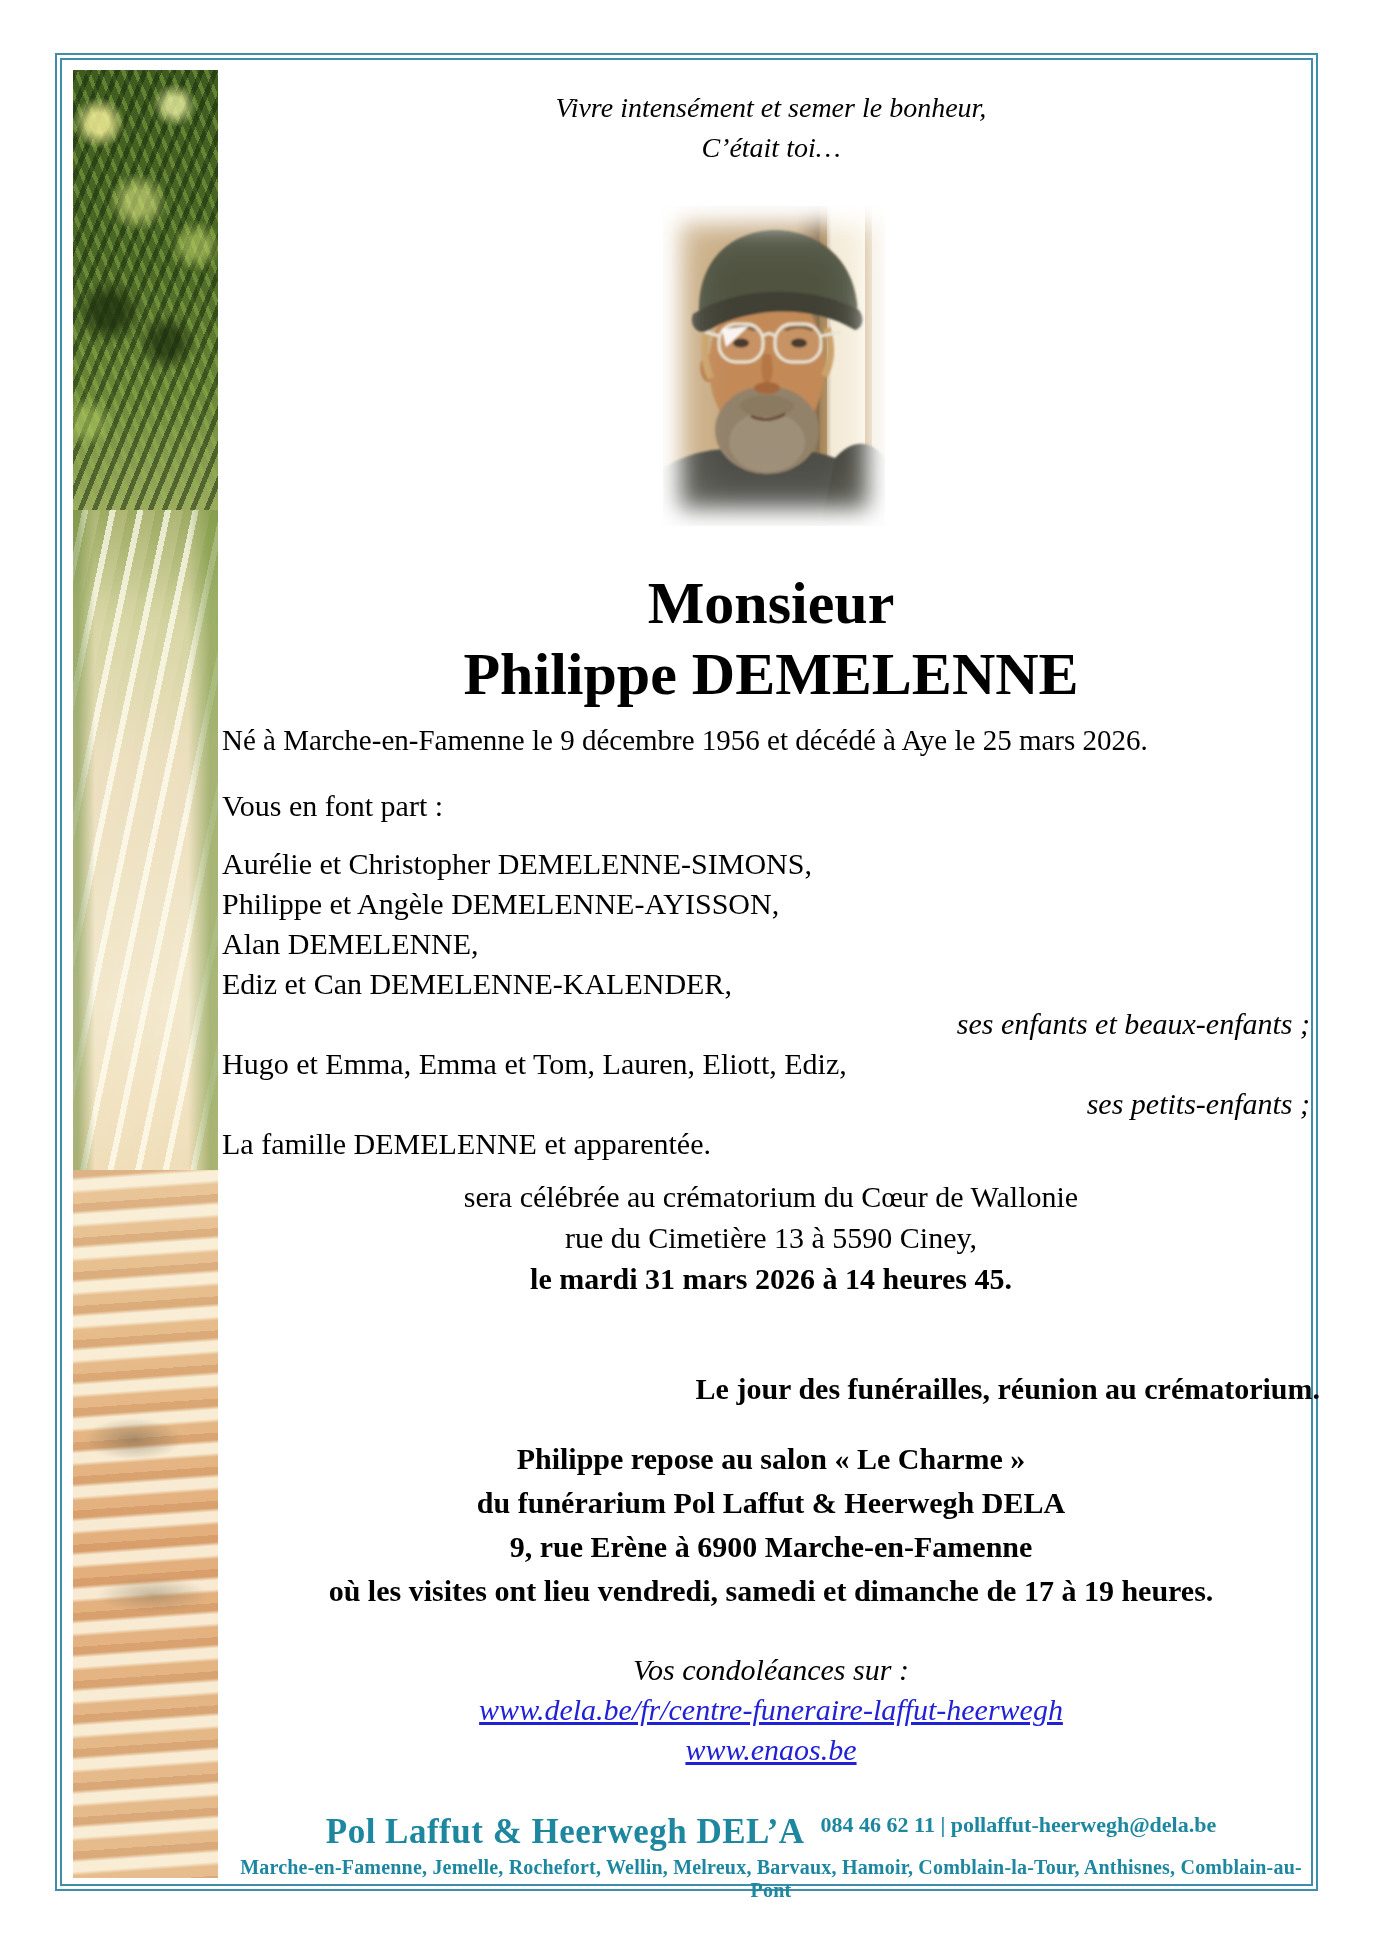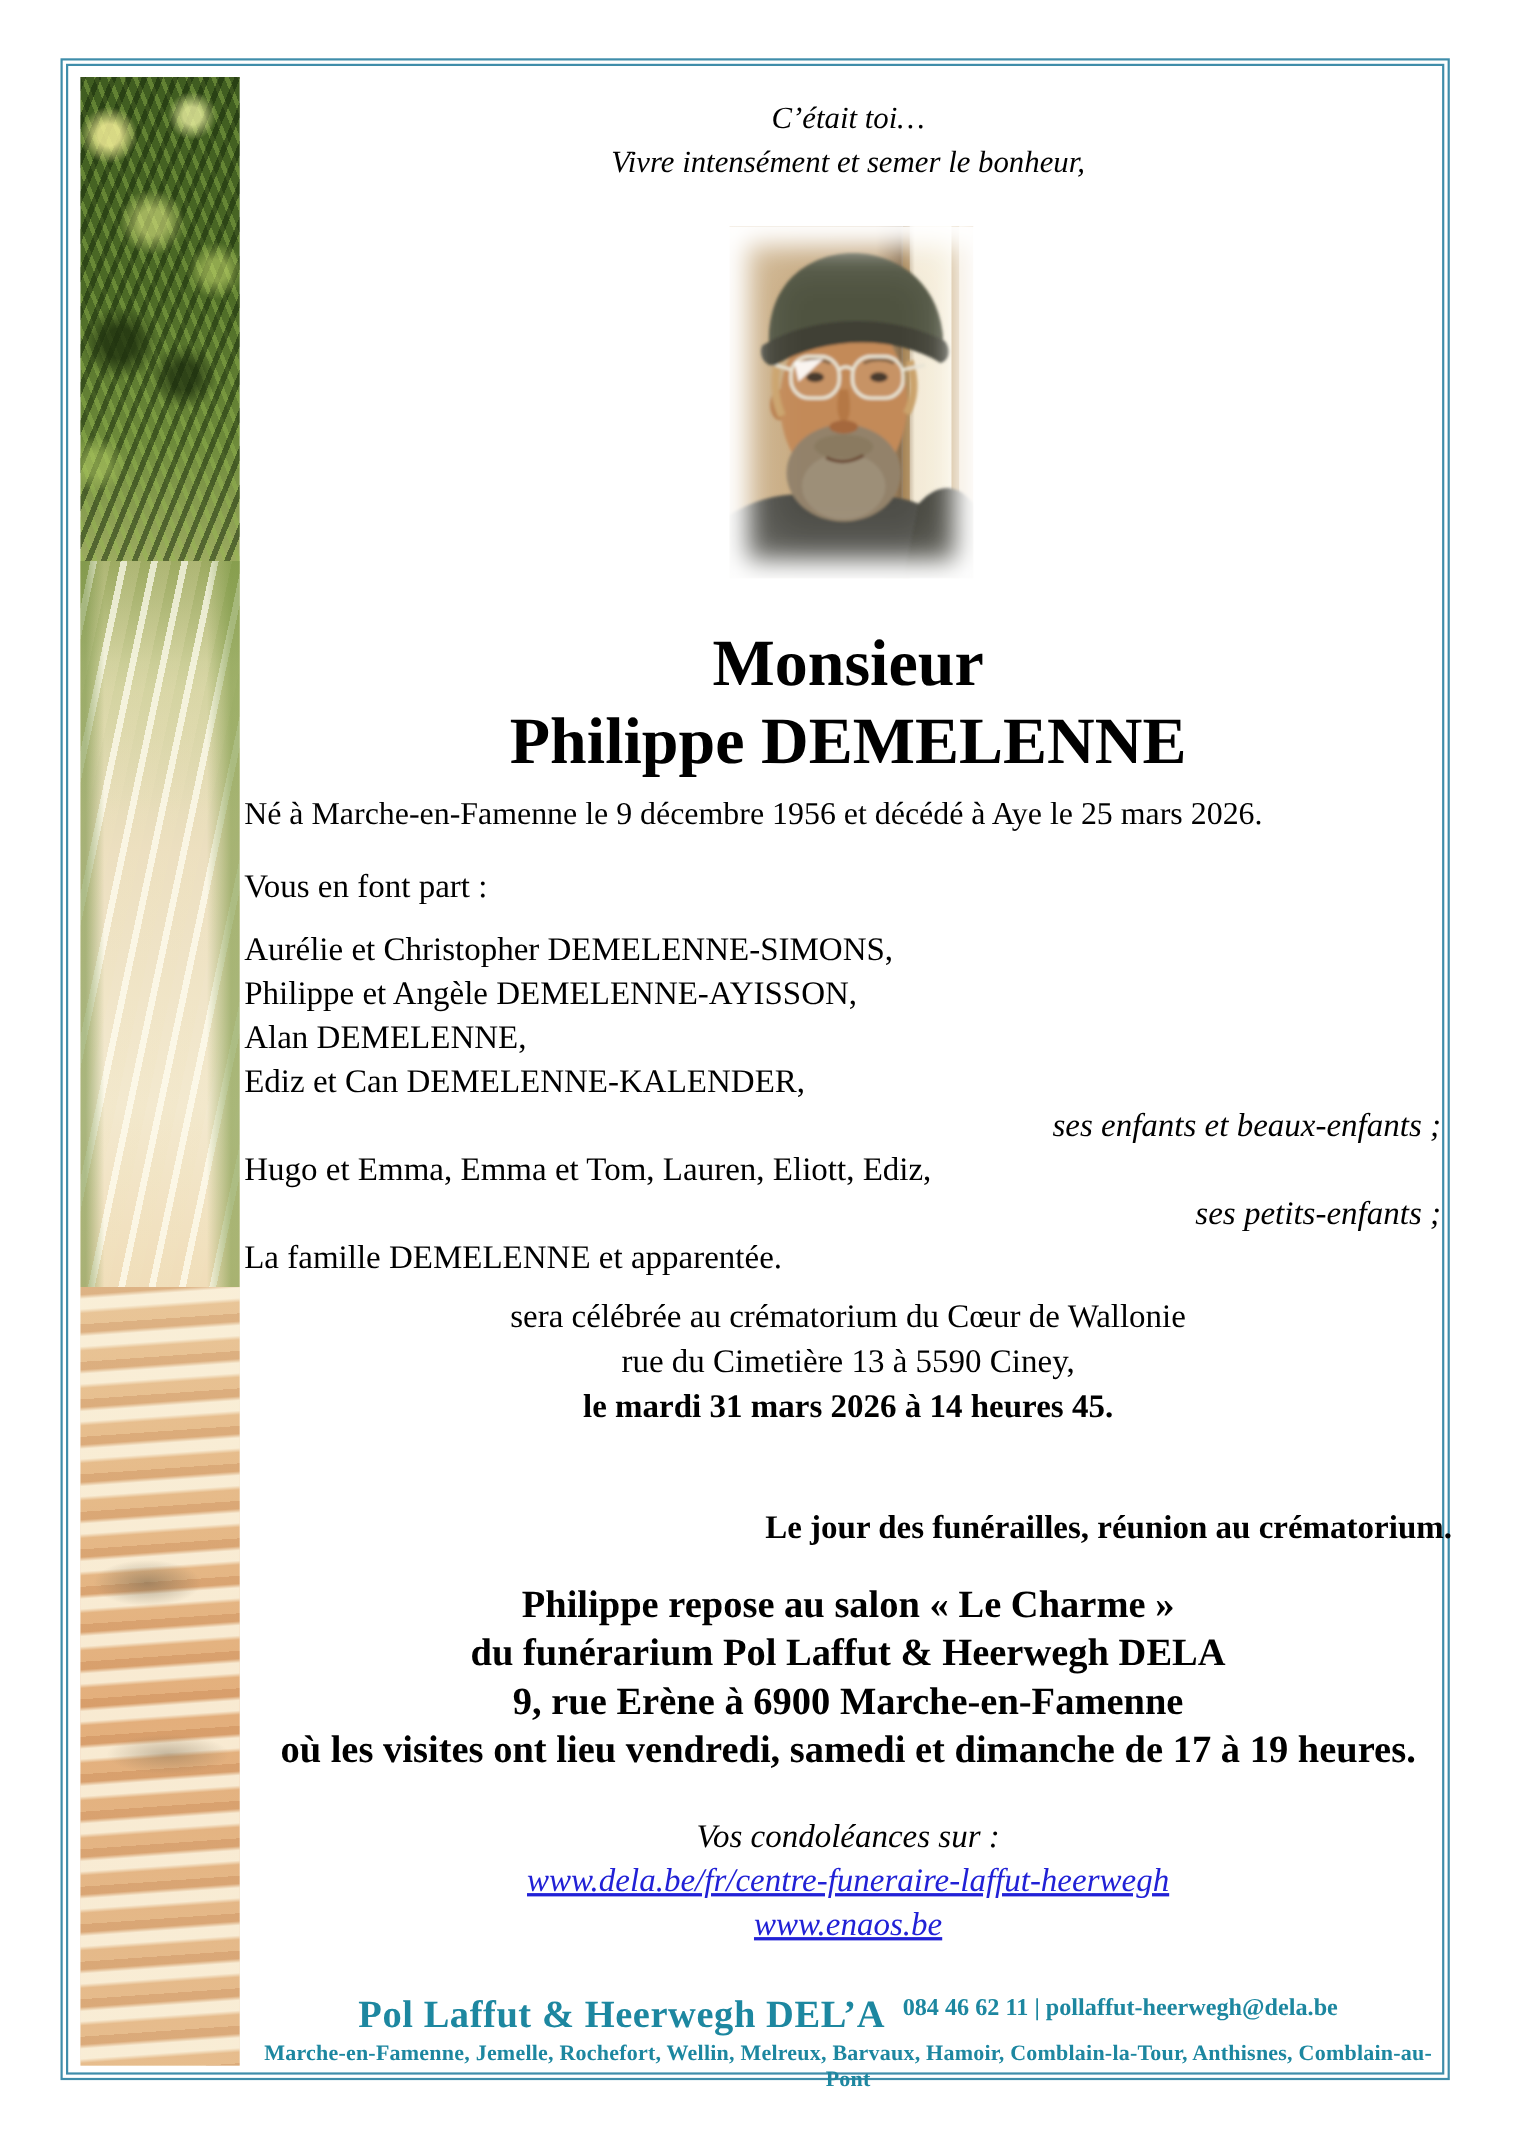--- a/index.html
+++ b/index.html
@@ -60,21 +60,21 @@
   .tblock { position:absolute; left:222px; width:1098px; }
   .quote   { top:88px;  font-style:italic; font-size:28px; line-height:40px; text-align:center; }
   .title   { top:568px; font-size:60px; font-weight:bold; line-height:71px; text-align:center; }
   .birth   { top:724px; font-size:29px; text-align:left; }
   .family  { top:786px; width:1088px; font-size:30px; line-height:40px; text-align:left; }
   .family .names { margin-top:18px; }
   .caption { text-align:right; font-style:italic; }
   .ceremony { top:1176px; font-size:30px; line-height:41px; text-align:center; }
   .bold { font-weight:bold; }
   .reunion { top:1372px; font-size:30px; font-weight:bold; text-align:right; }
-  .repose  { top:1437px; font-size:35px; line-height:44px; font-weight:bold; text-align:center; }
+  .repose  { top:1437px; font-size:30px; line-height:44px; font-weight:bold; text-align:center; }
   .condolences { top:1650px; font-size:30px; line-height:40px; text-align:center; font-style:italic; }
   .condolences .link { color:#2121d6; text-decoration:underline; cursor:pointer; display:inline-block; }
 
   .footer { top:1812px; text-align:center; color:#1d87a0; }
   .footer-row1 { display:flex; justify-content:center; align-items:flex-start; gap:16px; font-weight:bold; }
   .brand { font-size:35px; letter-spacing:0.5px; }
   .contact { font-size:22px; }
   .locations { font-size:20px; font-weight:bold; margin-top:4px; letter-spacing:0.2px; }
 </style>
 </head>
@@ -86,22 +86,22 @@
     <div class="frame-inner"></div>
   </div>
 
   <div class="strip">
     <div class="strip-canopy"></div>
     <div class="strip-mid"></div>
     <div class="strip-path"></div>
   </div>
 
   <div class="tblock quote">
+    <div>Vivre intensément et semer le bonheur,</div>
     <div>C’était toi…</div>
-    <div>Vivre intensément et semer le bonheur,</div>
   </div>
 
   <div class="photo-wrap">
     <svg width="222" height="320" viewBox="0 0 222 320" xmlns="http://www.w3.org/2000/svg">
       <defs>
         <linearGradient id="pbg" x1="0" y1="0" x2="1" y2="0">
           <stop offset="0" stop-color="#cdb28a"></stop>
           <stop offset="0.60" stop-color="#c2a47b"></stop>
           <stop offset="0.70" stop-color="#8a6f4e"></stop>
           <stop offset="0.76" stop-color="#f3ead6"></stop>

